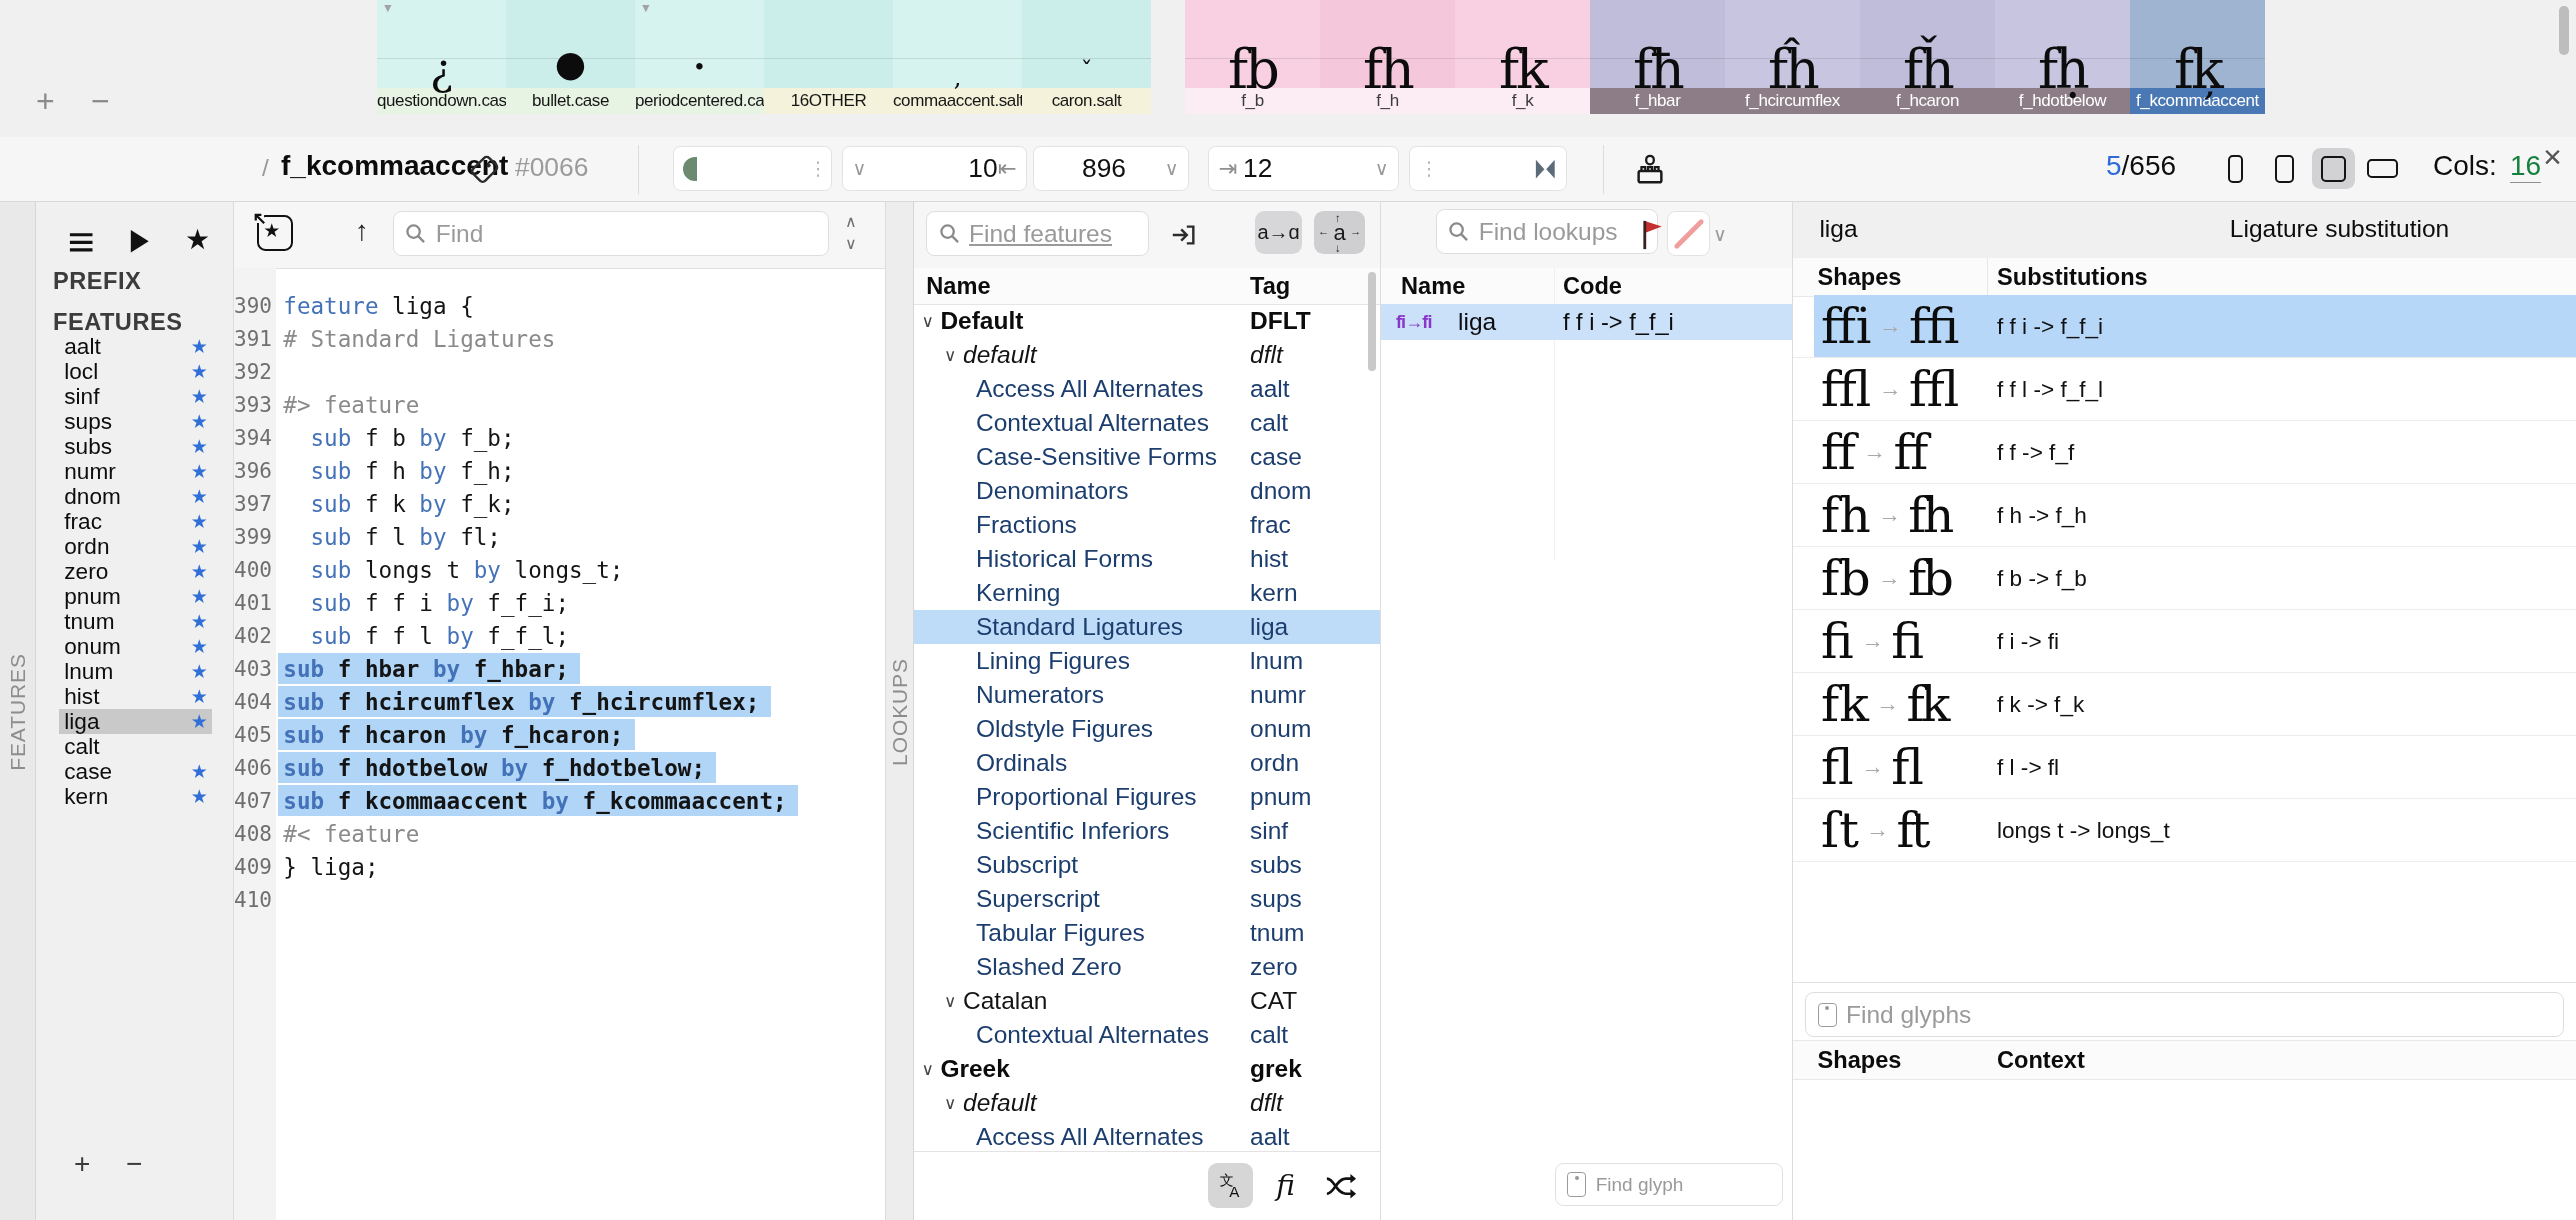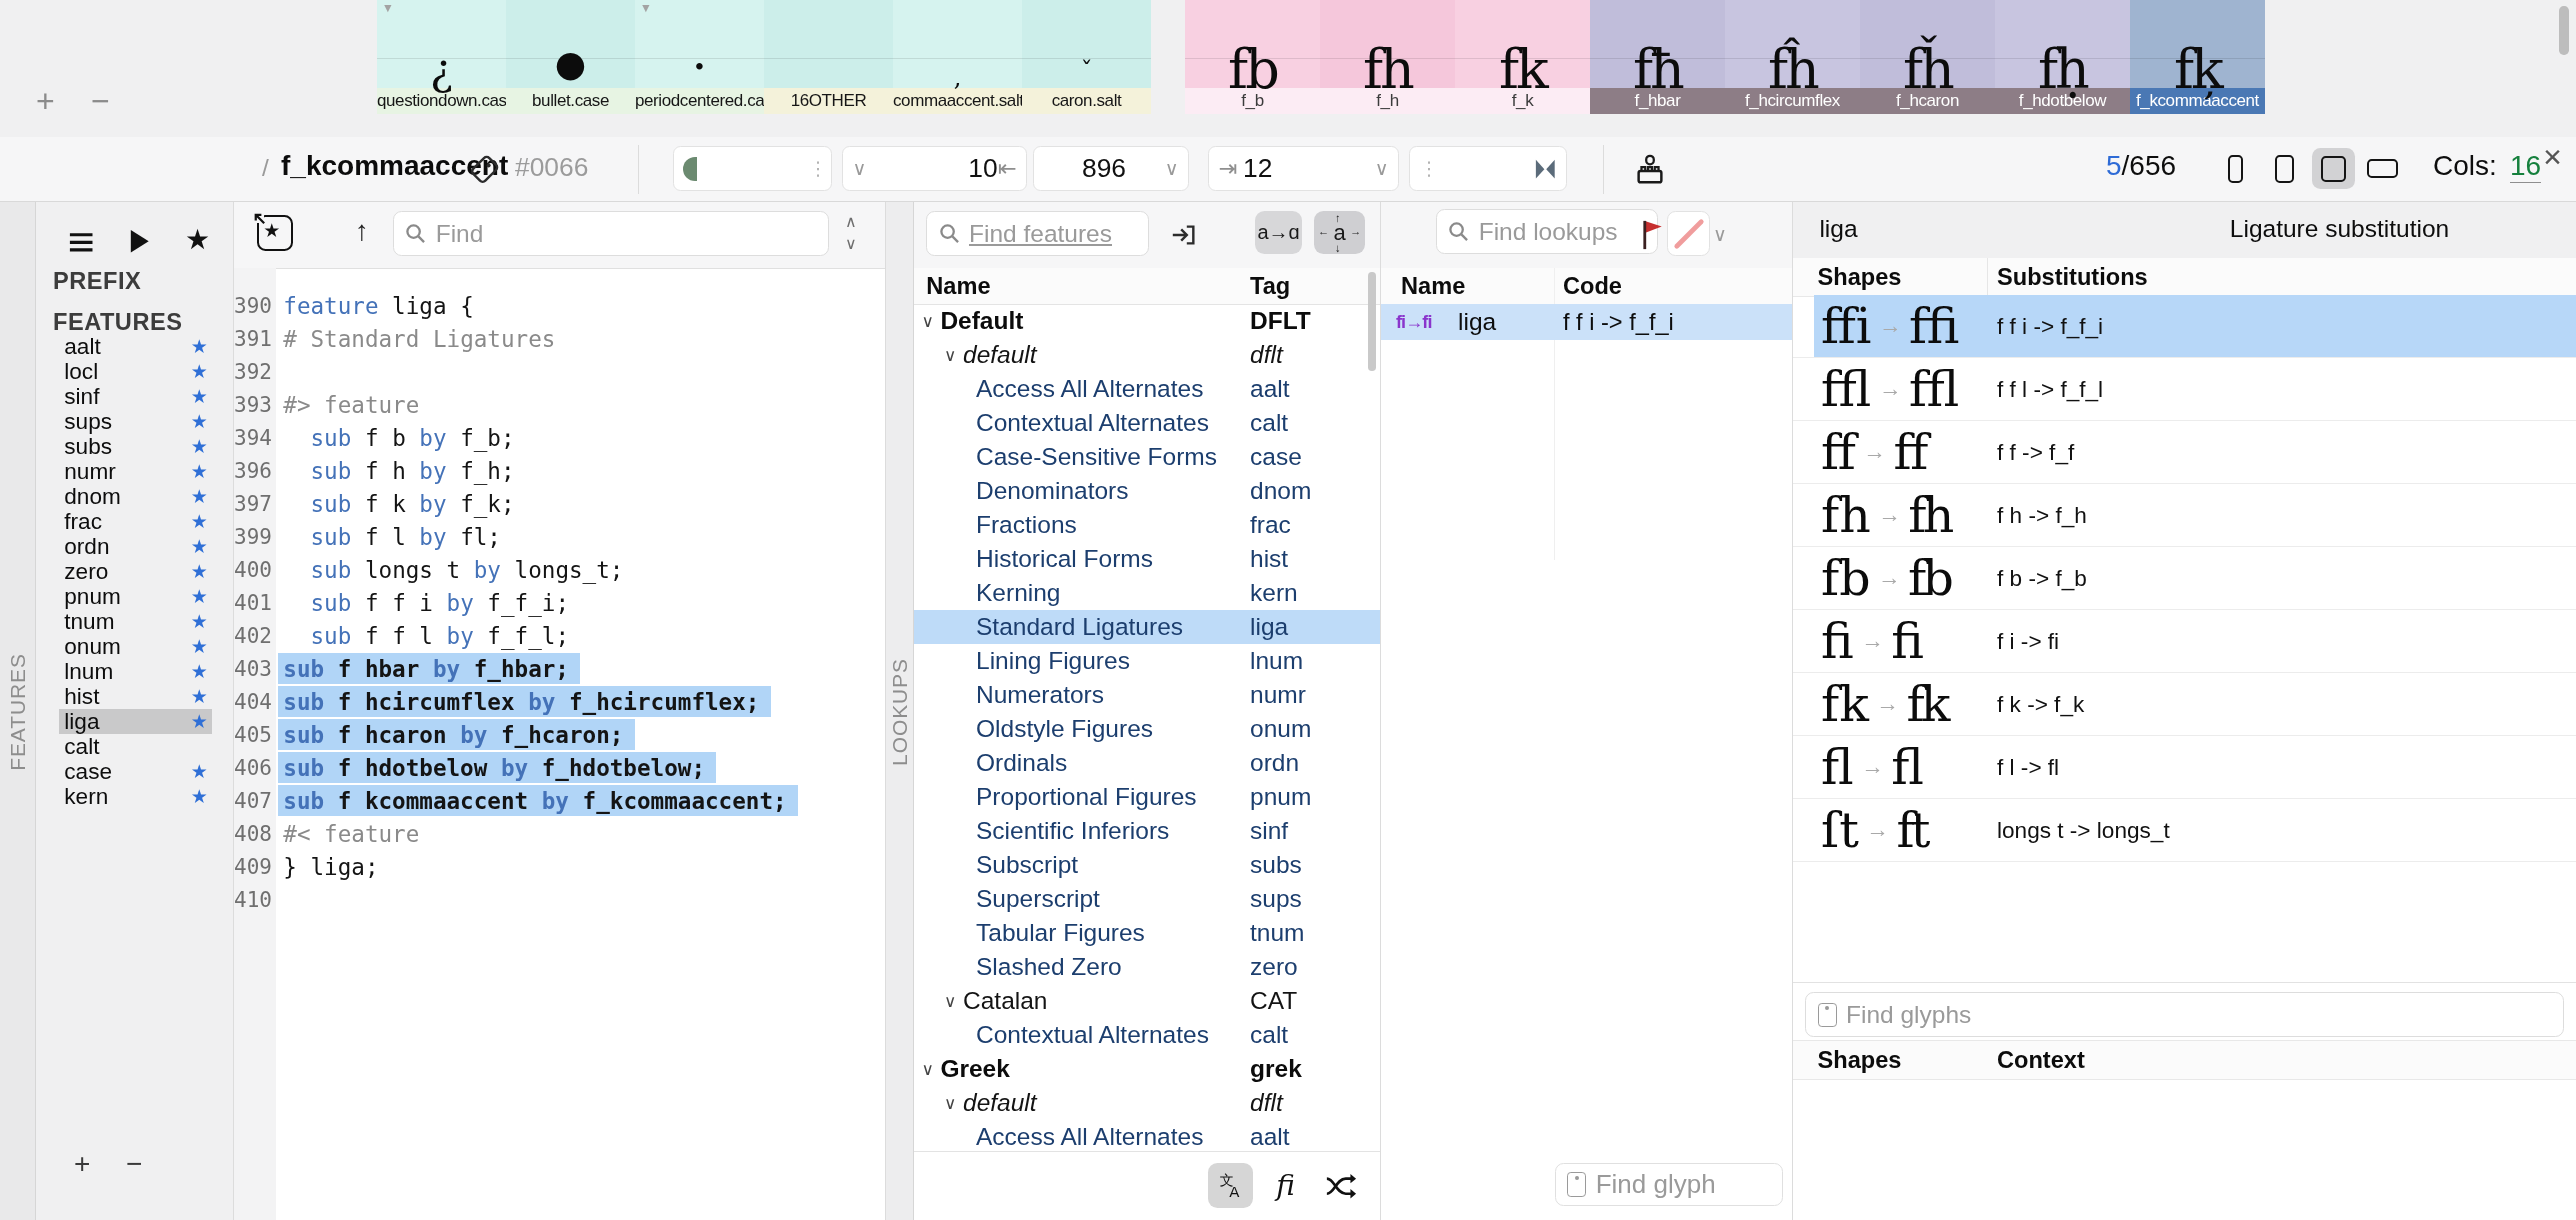--- a/index.html
+++ b/index.html
@@ -125,21 +125,21 @@
   .lp-chv{position:absolute;left:332px;top:21px;color:#9a9a9a;font-size:19px;}
   .flagic{position:absolute;left:260px;top:17px;}
   #lp-rows{position:absolute;left:0;right:0;top:102px;}
   .lr{position:relative;height:36px;display:flex;align-items:center;font-size:24.5px;color:#0d0d0d;}
   .lr.sel{background:#cbe1f9;}
   .lr .lico{position:absolute;left:15px;font-size:18px;font-weight:700;color:#8a35cc;letter-spacing:-0.9px;}
   .lr .lname{position:absolute;left:77px;}
   .lr .lcode{position:absolute;left:182px;font-size:23.6px;}
   .coldiv{position:absolute;top:66px;width:0.9px;background:#efefef;}
   .lp-glyphfind{position:absolute;left:174px;right:9.4px;bottom:15px;height:43px;background:#fff;border:1.4px solid #e0e0e0;
-    border-radius:8.5px;display:flex;align-items:center;padding:0 11.3px;gap:9.4px;color:#9a9a9a;font-size:26px;box-sizing:border-box;}
+    border-radius:8.5px;display:flex;align-items:center;padding:0 11.3px;gap:9.4px;color:#9a9a9a;font-size:19px;box-sizing:border-box;}
   
   .rpanel{position:relative;width:783px;background:#fff;}
   .rp-title{position:absolute;left:0;right:0;top:0;height:56px;background:#f0f0f1;border-bottom:0.9px solid #e0e0e0;font-size:24.5px;color:#0d0d0d;}
   .rp-title .t1{position:absolute;left:26.4px;top:13.2px;}
   .rp-title .t2{position:absolute;left:358px;width:377px;text-align:center;top:13.2px;}
   .rp-head{position:absolute;left:0;right:0;top:56px;height:38px;background:#fbfbfb;border-bottom:0.9px solid #e8e8e8;
     font-size:23.6px;font-weight:700;color:#0c0c0c;}
   .rp-head span{position:absolute;top:5.7px;}
   .rp-cd{position:absolute;left:194px;top:56px;height:38px;width:0.9px;background:#e6e6e6;}
   #rp-rows{position:absolute;left:0;right:0;top:93px;}

